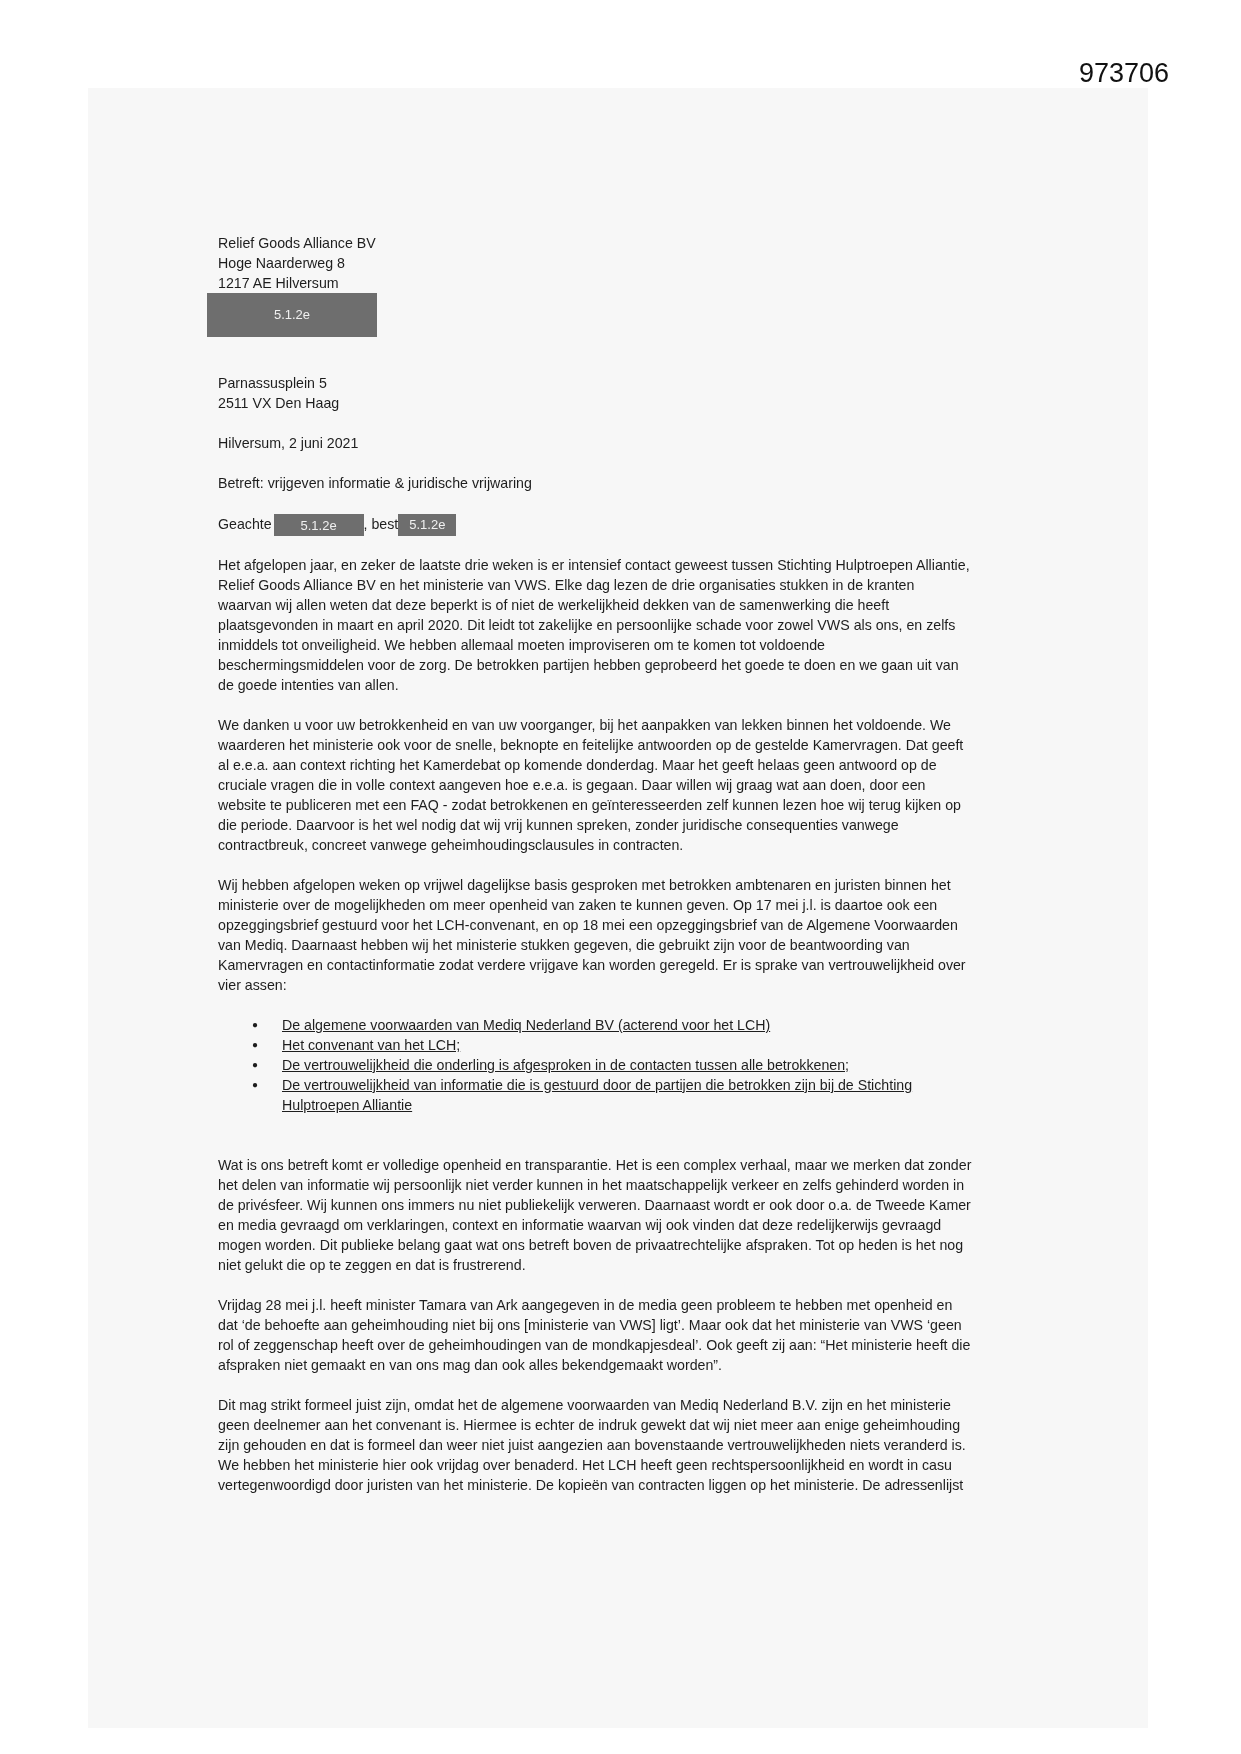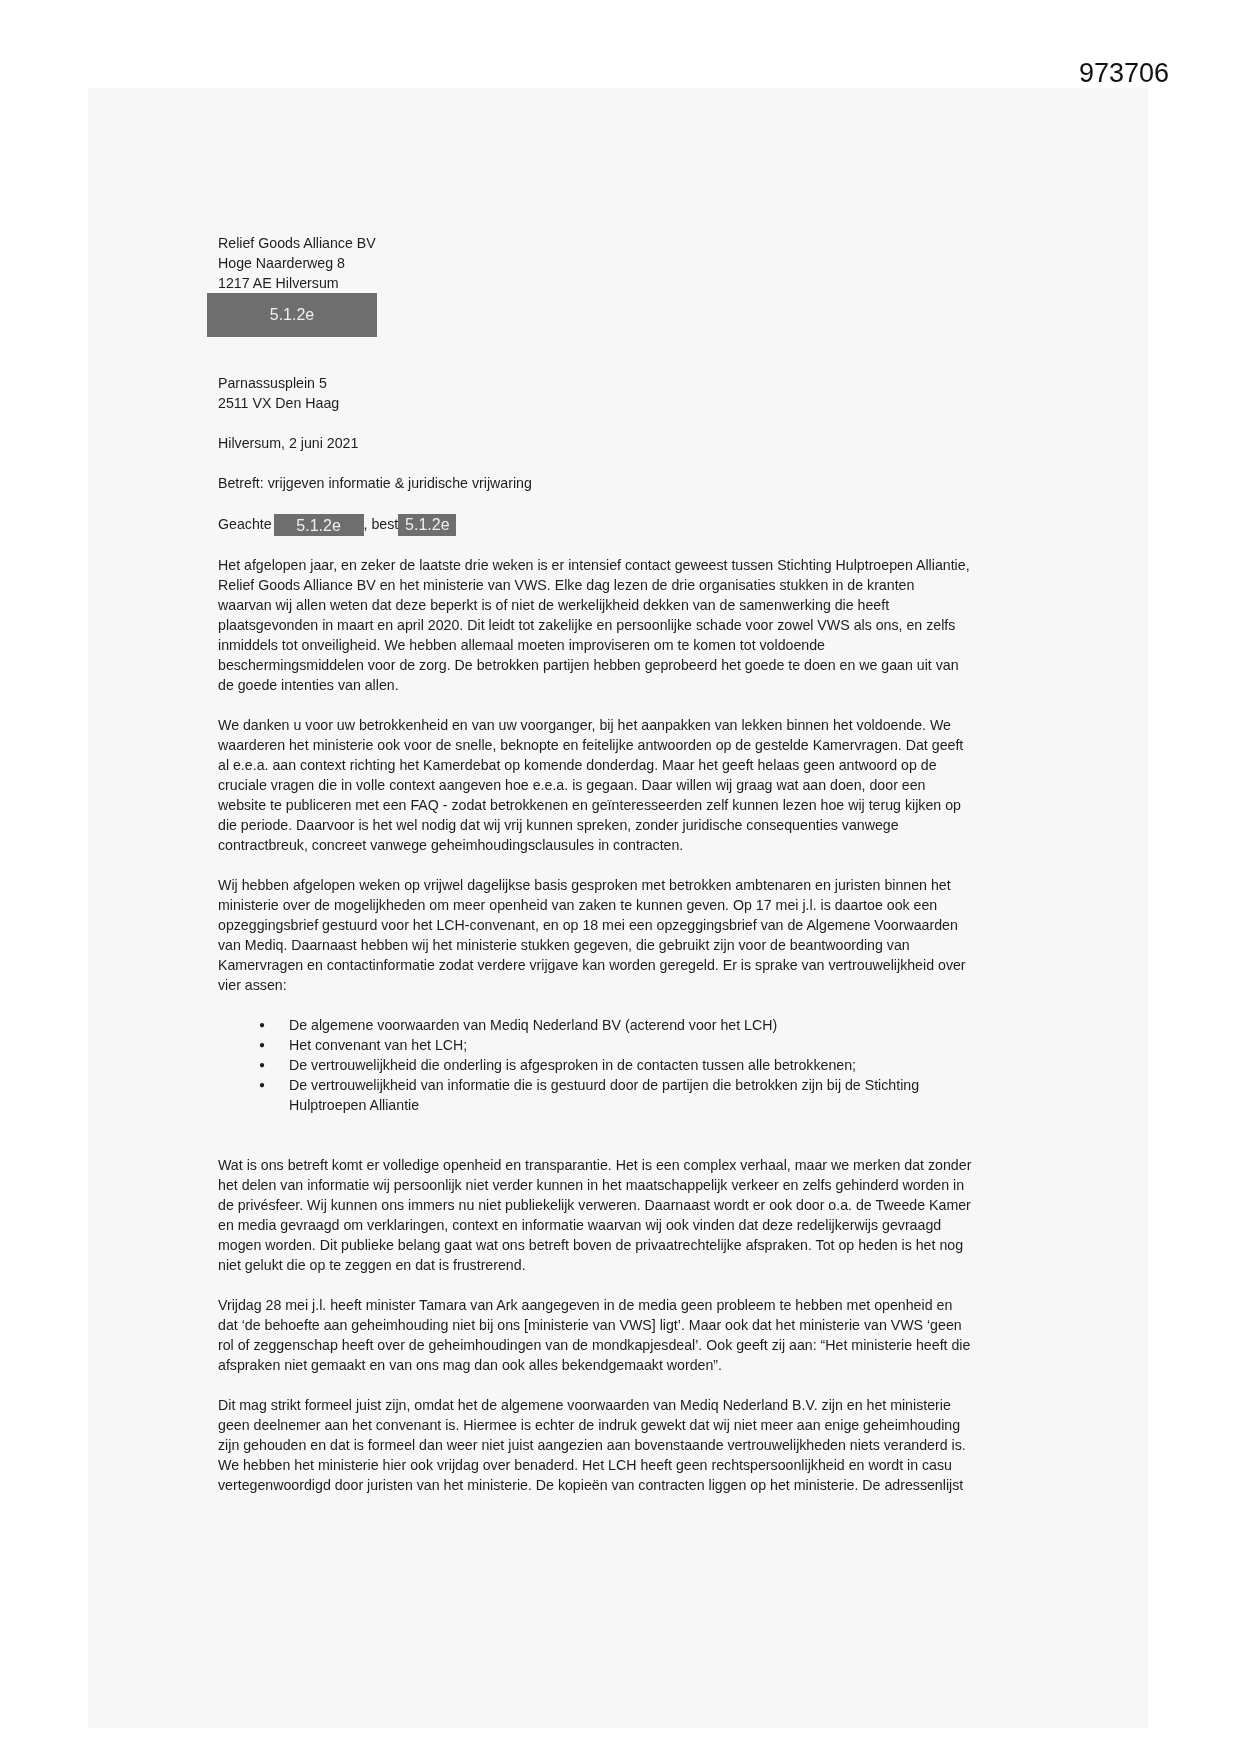--- a/index.html
+++ b/index.html
@@ -15,28 +15,28 @@
       position: absolute; right: 72px; top: 58px; font-size: 27px; color: #111;
       font-family: "Liberation Sans", sans-serif;
     }
     .letter {
       position: absolute; left: 218px; top: 233px; width: 815px;
       font-size: 14.2px; line-height: 20px; color: #1e1e1e;
     }
     .line { display: block; white-space: nowrap; }
     .redact {
       display: inline-block; background: #6e6e6e; color: #f0f0f0; text-align: center;
-      font-size: 16px; vertical-align: middle;
+      font-size: 13px; vertical-align: middle;
     }
     .redact-block {
       position: absolute; left: 207px; top: 293px; width: 170px; height: 44px;
       line-height: 44px;
     }
     .p { margin: 0 0 20px 0; }
-    ul.bullets { list-style: none; margin: 7px; padding: 0; }
+    ul.bullets { list-style: none; margin: 0; padding: 0; text-decoration: underline; }
     ul.bullets li { position: relative; padding-left: 64px; }
     ul.bullets li::before {
       content: "\25CF"; position: absolute; left: 34px; top: 0; font-size: 10px;
     }
   </style>
 </head>
 <body>
 
 <div class="scan"></div>
 <div class="docnum">973706</div>

